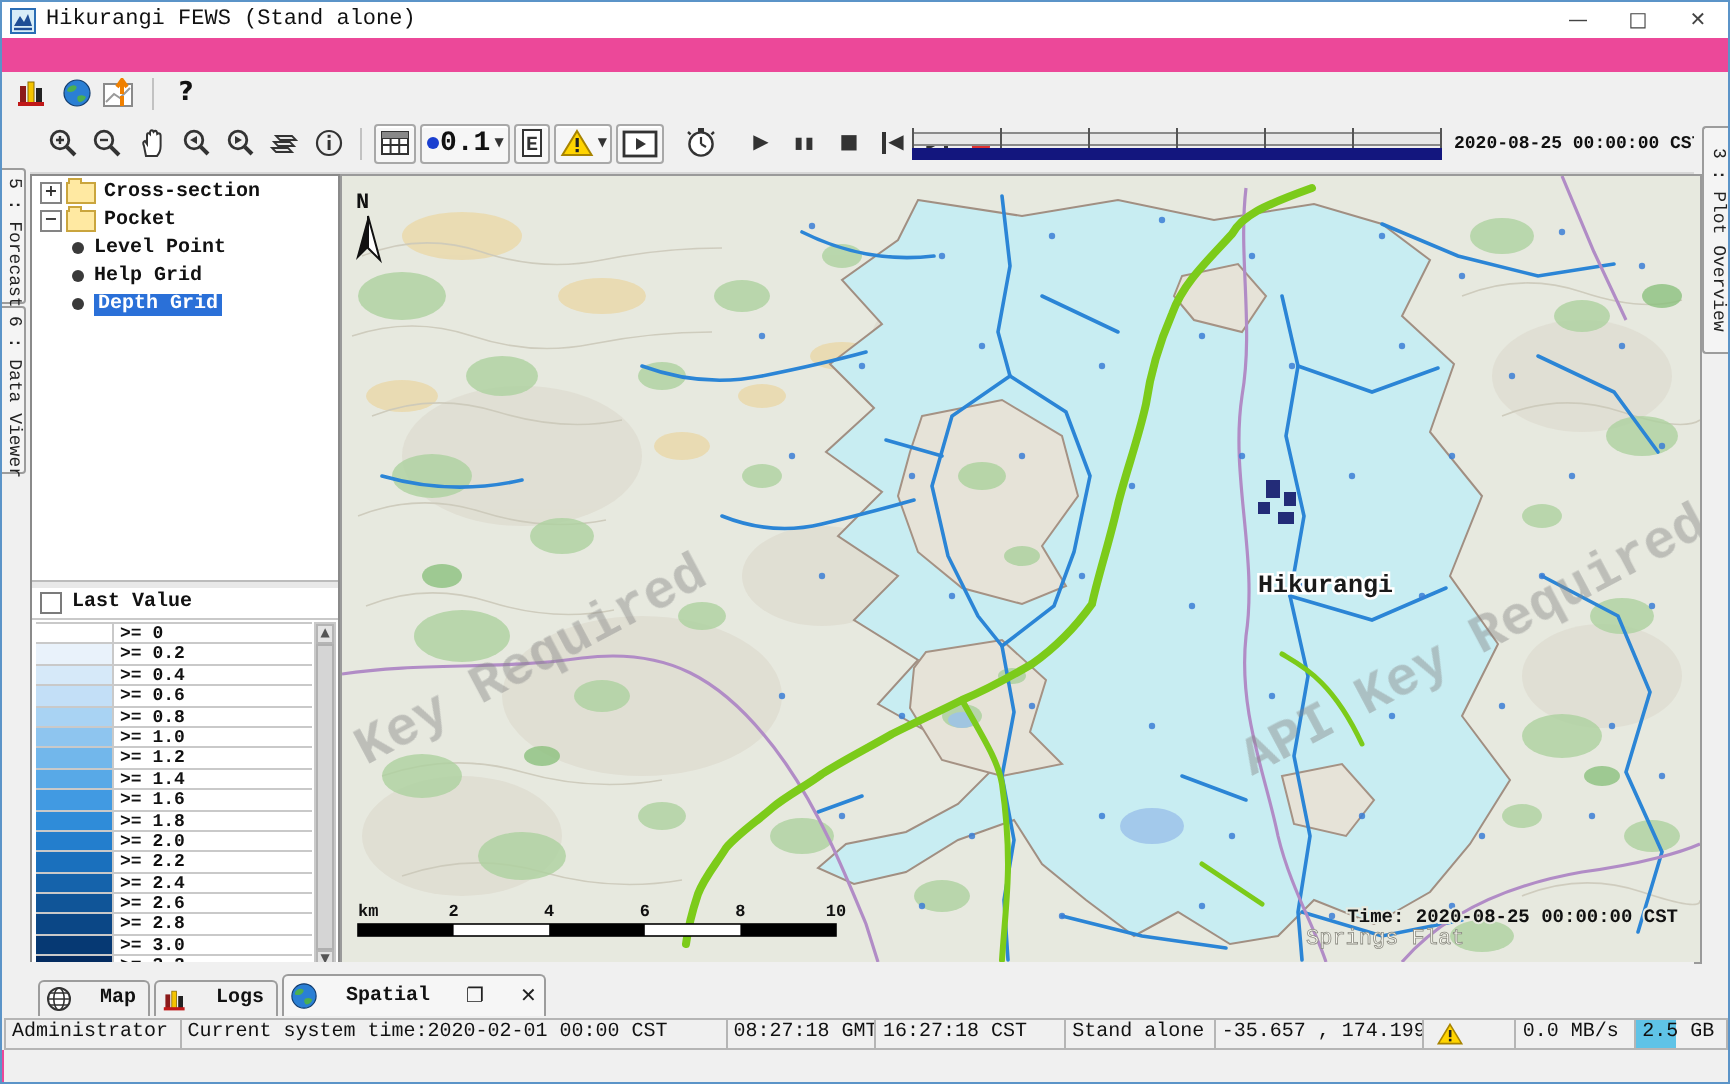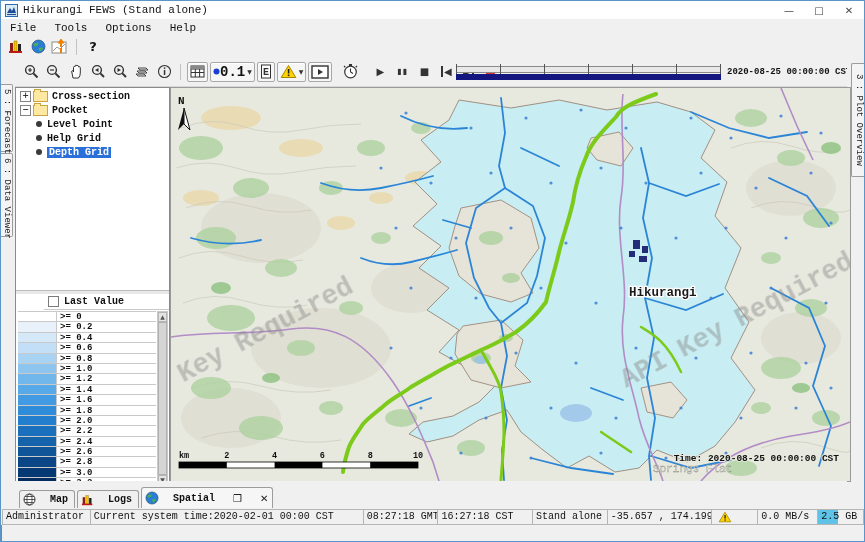--- a/index.html
+++ b/index.html
@@ -58,21 +58,21 @@
   .trow{display:flex;align-items:center;height:12px;margin:2px 0 0 4px;font-size:10px;font-weight:bold;white-space:nowrap;}
   .ebox{width:9px;height:9px;border:1px solid #848484;background:#fff;font-size:8px;line-height:7px;
         text-align:center;margin-right:2px;flex:none;font-family:"DejaVu Sans",sans-serif;color:#333;}
   .folder{width:13px;height:9px;background:#ffe9a2;border:1px solid #caa53d;margin-right:4px;flex:none;position:relative;}
   .folder::before{content:"";position:absolute;left:0;top:-3px;width:5px;height:2px;background:#ffe9a2;border:1px solid #caa53d;border-bottom:none;}
   .bullet{width:6px;height:6px;border-radius:50%;background:#3a3a3a;margin:0 5px 0 2px;flex:none;}
   .indent{width:14px;flex:none;}
   .sel{background:#2a70d8;color:#fff;padding:0 2px;}
   .splitter{position:absolute;left:0;right:0;top:202px;height:4px;background:#e8e8e8;border-top:1px solid #bbb;border-bottom:1px solid #bbb;}
   
-  .legend{position:absolute;left:0;right:0;top:206px;bottom:0;background:#fff;overflow:hidden;padding-left:28px;}
+  .legend{position:absolute;left:0;right:0;top:206px;bottom:0;background:#fff;overflow:hidden;}
   .legendhdr{display:flex;align-items:center;height:15px;border-bottom:1px solid #c9c9c9;padding-left:4px;}
   .checkbox{width:9px;height:9px;border:1px solid #7b7b7b;background:#fff;margin-right:5px;flex:none;}
   .legendhdr span{font-size:10px;font-weight:bold;}
   .lrows{position:absolute;left:2px;top:17px;bottom:1px;right:13px;overflow:hidden;border-top:1px solid #c9c9c9;}
   .lrow{display:flex;height:10.4px;box-sizing:border-box;border-bottom:1px solid #c9c9c9;}
   .lsw{width:38px;flex:none;border-right:1px solid #c9c9c9;}
   .llab{flex:1;font-size:9px;font-weight:bold;padding-left:3px;line-height:10px;background:#fff;}
   .lscroll{position:absolute;right:1px;top:17px;bottom:1px;width:11px;background:#f0f0f0;border:1px solid #c9c9c9;box-sizing:border-box;}
   .sarrow{position:absolute;left:0;right:0;height:10px;background:#e4e4e4;border:1px solid #b5b5b5;box-sizing:border-box;
           font-size:6px;text-align:center;line-height:8px;color:#555;font-family:"DejaVu Sans",sans-serif;}
@@ -113,26 +113,20 @@
       <path d="M2,10.5 h9" stroke="#1f4e96" stroke-width="1.2" fill="none"></path>
     </svg>
     <span class="title">Hikurangi FEWS  (Stand alone)</span>
     <div class="wincontrols">
       <div class="winbtn">—</div>
       <div class="winbtn">□</div>
       <div class="winbtn">✕</div>
     </div>
   </div>
 
-  <div class="menubar">
-    <span class="menuitem">File</span>
-    <span class="menuitem">Tools</span>
-    <span class="menuitem">Options</span>
-    <span class="menuitem">Help</span>
-  </div>
 
   <div class="toolbar1">
     <div class="t1btn">
       <svg width="16" height="15" viewBox="0 0 16 15">
         <rect x="2" y="4" width="3" height="9" fill="#8b1a1a"></rect>
         <rect x="6" y="2" width="3" height="11" fill="#f5c400" stroke="#8a6d00" stroke-width="0.5"></rect>
         <rect x="10" y="5" width="3" height="8" fill="#222"></rect>
         <rect x="1" y="12" width="13" height="2" fill="#c01818"></rect>
       </svg>
     </div>

